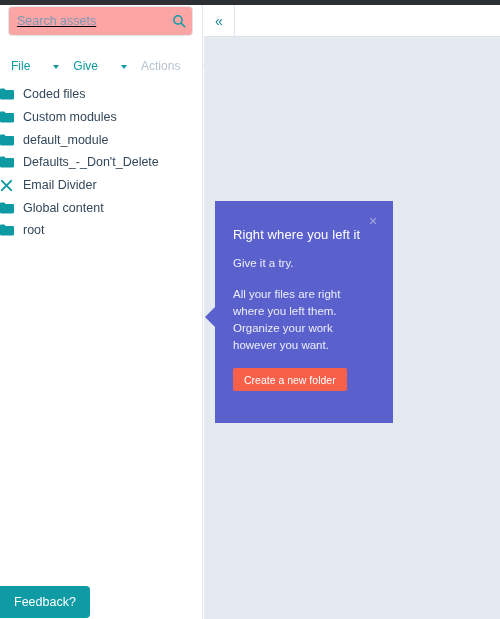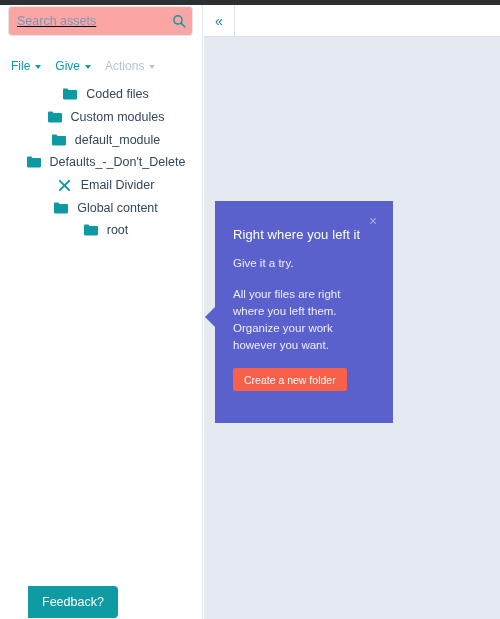--- a/index.html
+++ b/index.html
@@ -77,21 +77,21 @@
   .menubar {
     position: absolute;
     left: 6px; top: 52px;
     display: flex;
     align-items: center;
     gap: 4px;
   }
   .menu-item {
     display: inline-flex;
     align-items: center;
-    gap: 5px;
+    gap: 23px;
     font-size: 12px;
     color: #0d9aa3;
     padding: 2px 5px;
     cursor: pointer;
     white-space: nowrap;
   }
   .menu-item.disabled { color: #b6c4d0; cursor: default; }
   .caret {
     width: 0; height: 0;
     border-left: 3.5px solid transparent;
@@ -103,23 +103,21 @@
 
   .tree {
     position: absolute;
     left: 0; top: 78px;
     right: 0;
   }
   .tree-item {
     display: flex;
     align-items: center;
     height: 22.7px;
-    padding-left: 10px;
-    cursor: pointer;
-    justify-content: center;
+    cursor: pointer;
   }
   .tree-icon {
     width: 18px;
     flex: 0 0 auto;
     display: flex;
     align-items: center;
     color: #0d9aa3;
   }
   .tree-label {
     font-size: 12.5px;
@@ -135,21 +133,20 @@
     padding: 0 14px;
     background: #0e9ba4;
     color: #ffffff;
     font-size: 12.5px;
     border: 0;
     border-radius: 0 4px 4px 0;
     font-family: "Liberation Sans", sans-serif;
     cursor: pointer;
     display: flex;
     align-items: center;
-    margin-left: 28px;
   }
 
   
   .main {
     position: absolute;
     left: 204px; top: 5px;
     width: 296px;
     height: 614px;
     background: #e5eaf0;
   }

